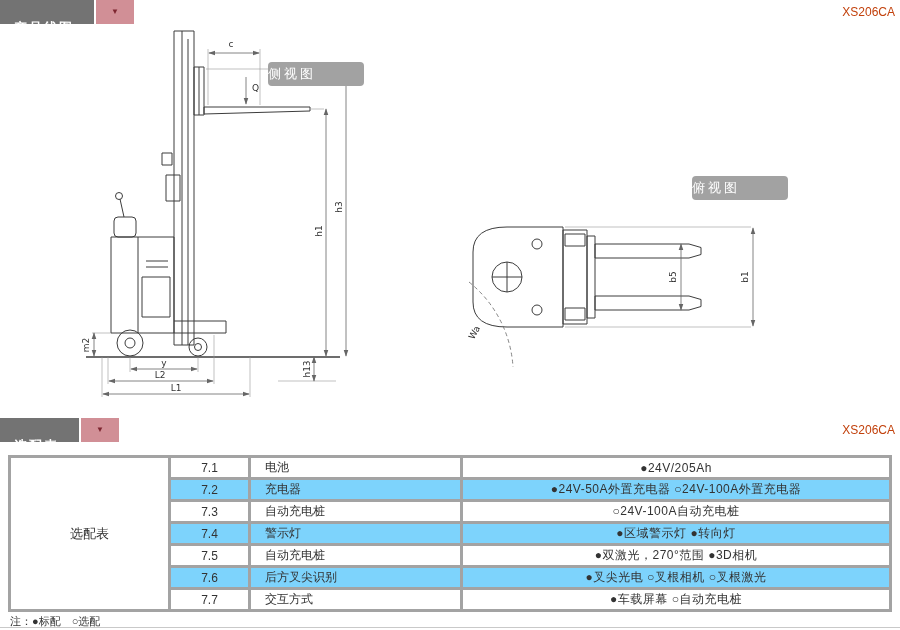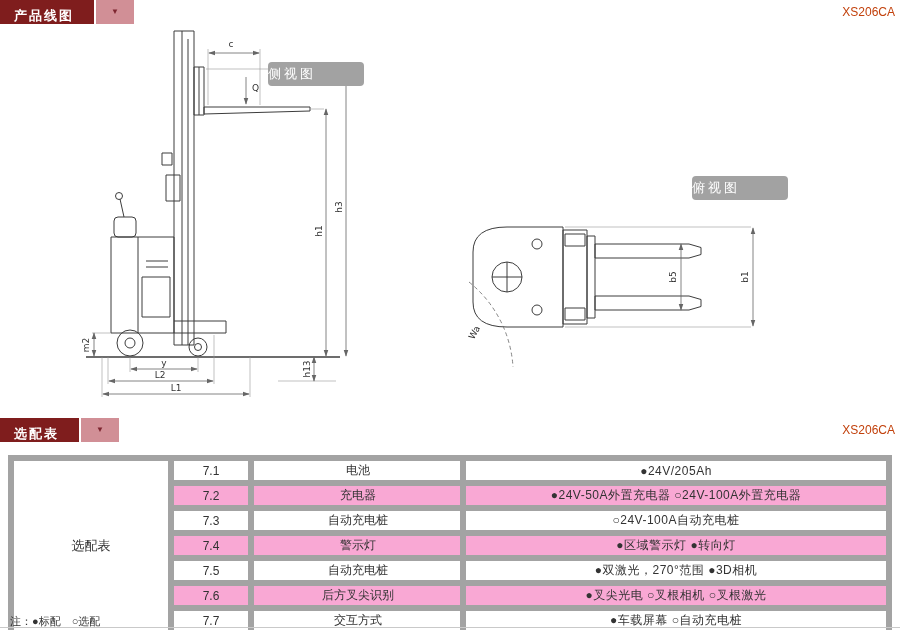--- a/index.html
+++ b/index.html
@@ -1,45 +1,45 @@
 <!DOCTYPE html>
 <html><head>
 <meta charset="utf-8">
 <style>
   *{margin:0;padding:0;box-sizing:border-box}
   html,body{width:900px;height:630px}
   body{position:relative;background:#fff;color:#333;
        font-family:"Liberation Sans","DejaVu Sans",sans-serif;overflow:hidden}
 
   .section-header{position:absolute;left:0;width:100%;height:24px;display:flex;align-items:stretch}
-  .hdr-badge{background:#7f1d1d;color:#fff;font-size:13px;font-weight:bold;
-             line-height:24px;padding:4px 20px 0 14px;letter-spacing:2px}
+  .hdr-badge{background:#737373;color:#fff;font-size:13px;font-weight:bold;
+             line-height:24px;padding:16px 20px 0 14px;letter-spacing:2px}
   .hdr-tri{width:38px;background:#d18f96;display:flex;align-items:center;justify-content:center;margin-left:2px}
   .hdr-tri span{color:#7e2630;font-size:8px;line-height:1}
   .hdr-model{margin-left:auto;font-size:12px;color:#c2410c;line-height:24px;padding-right:5px}
 
   .view-badge{position:absolute;background:#a2a2a2;color:#fff;font-size:13px;letter-spacing:3px;
               width:96px;height:24px;line-height:24px;border-radius:4px;z-index:2}
 
   svg{position:absolute}
   .draw{fill:none;stroke:#3c3c3c;stroke-width:1;stroke-linejoin:round}
   .dims{fill:none}
   .dim{stroke:#666;stroke-width:.8}
   .dim-arc{stroke:#666;stroke-width:.8;stroke-dasharray:4 3;fill:none}
   .ext{stroke:#999;stroke-width:.6}
   .ground{stroke-width:1.3}
   .dimtxt{fill:#333;stroke:none;font-size:9px;font-family:"DejaVu Sans",sans-serif}
 
   .options-table{position:absolute;left:8px;top:455px;width:884px;border-collapse:collapse;
                  font-size:12px;color:#333;table-layout:fixed}
-  .options-table td{border:6px solid #a3a3a3;height:22px;padding:1px 12px;vertical-align:middle}
-  .options-table tr.alt td{background:#f9a8d4}
+  .options-table td{border:3px solid #a3a3a3;height:22px;padding:1px 12px;vertical-align:middle}
+  .options-table tr.alt td{background:#7dd3fc}
   .group-cell{background:#fff !important;text-align:center;font-size:13px}
   .col-num{text-align:center}
-  .col-name{text-align:center;padding-left:14px !important}
+  .col-name{text-align:left;padding-left:14px !important}
   .col-value{text-align:center;letter-spacing:.5px}
 
   .footnote{position:absolute;left:10px;top:614px;font-size:11px;color:#333}
   .bottom-rule{position:absolute;left:0;top:627px;width:100%;height:1px;background:#c9c9c9}
 </style>
 </head>
 <body>
 
 <div class="section-header" style="top:0">
   <div class="hdr-badge">

